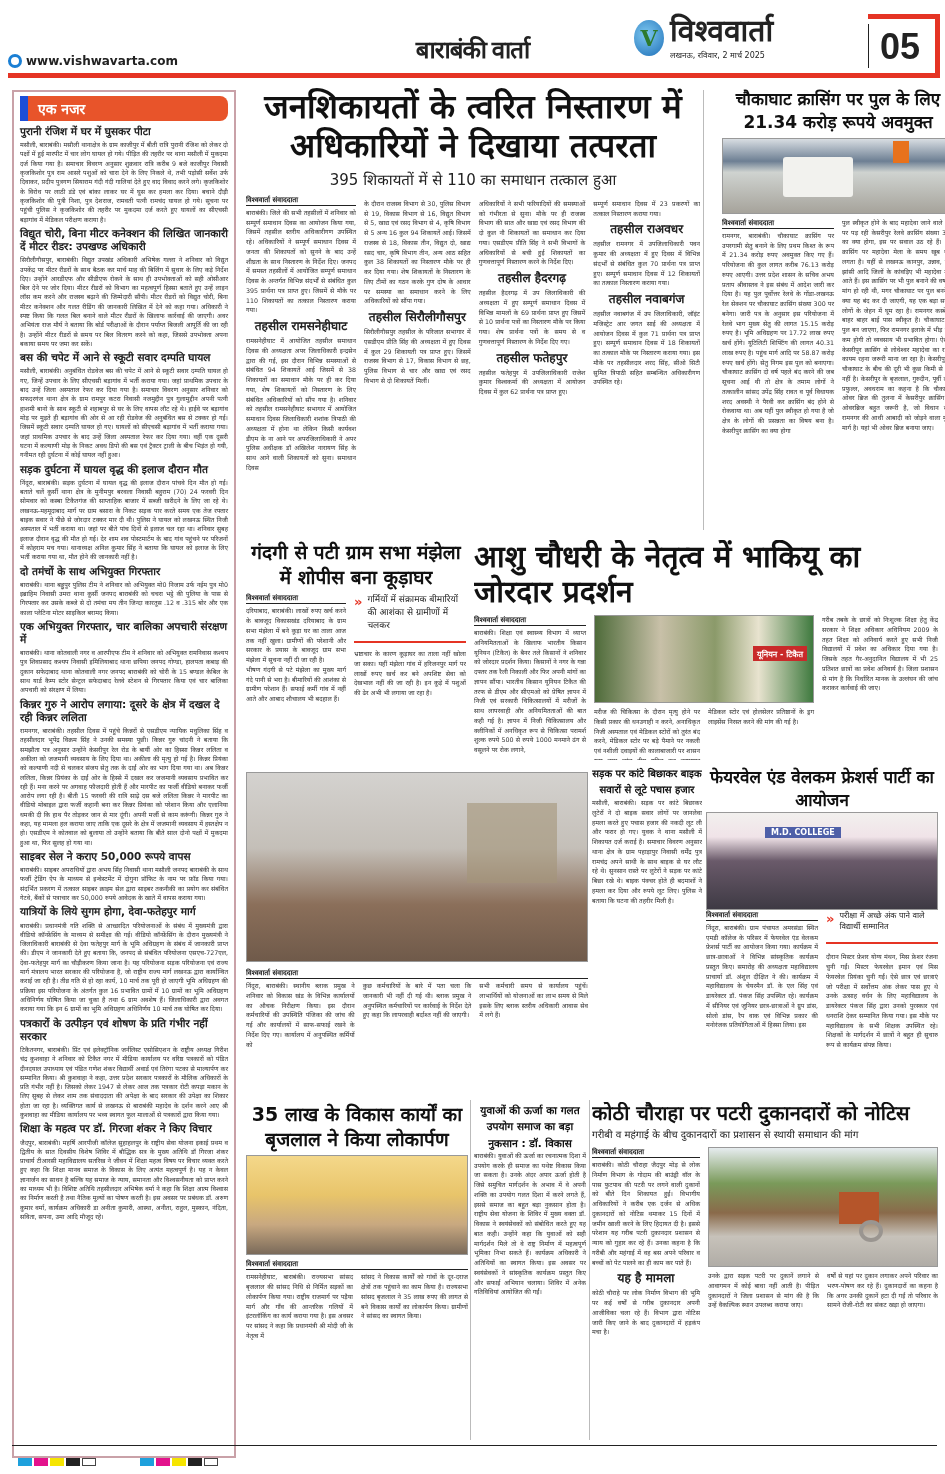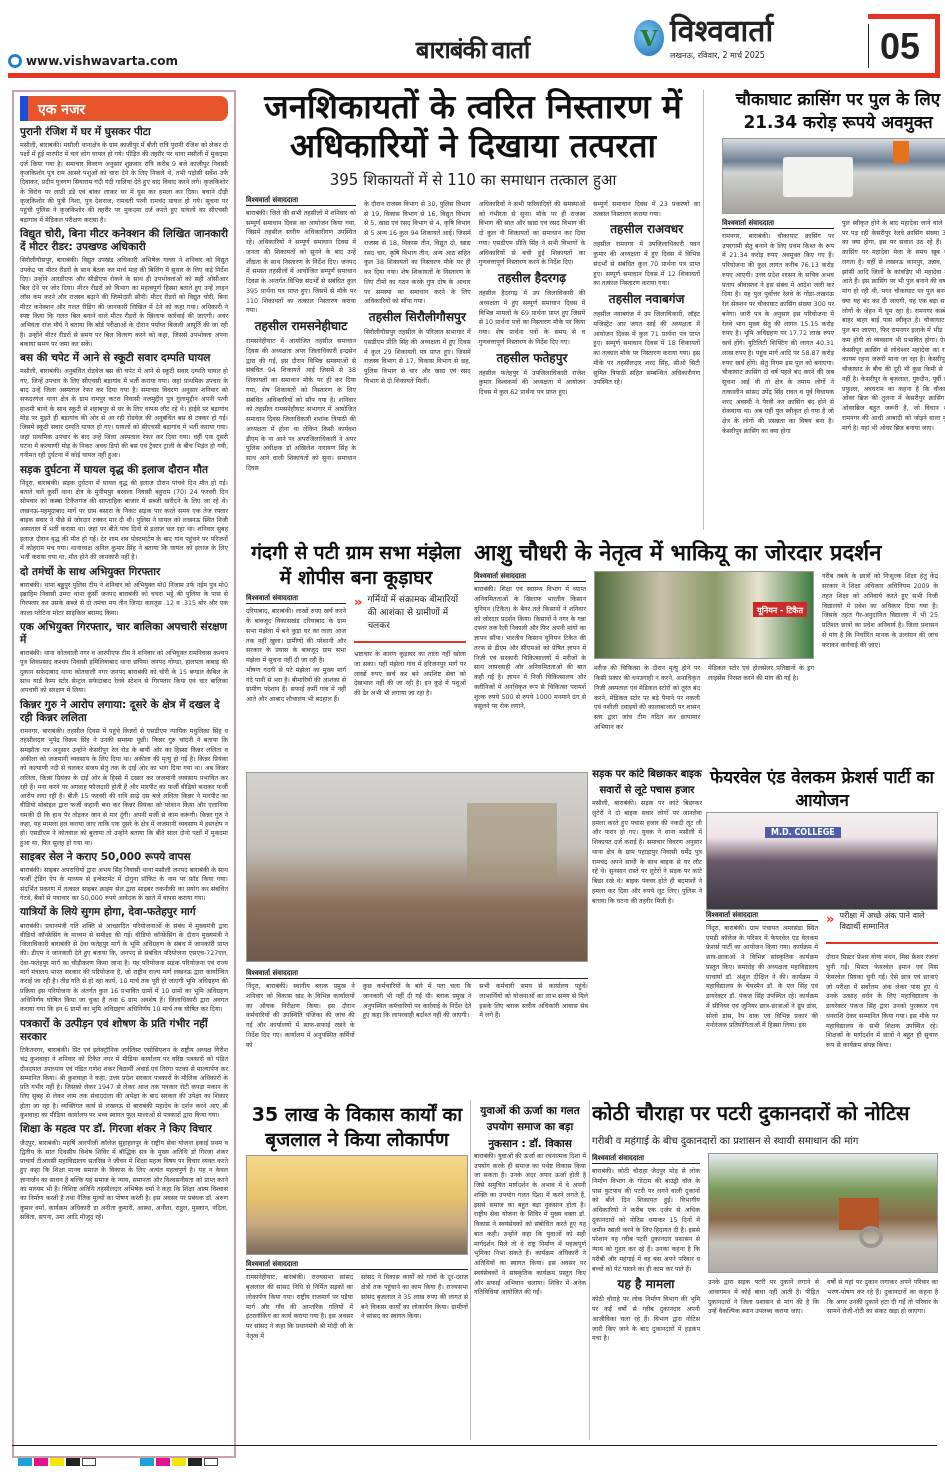--- a/index.html
+++ b/index.html
@@ -172,21 +172,21 @@
       <div class="pullquote">
         <span class="pq-mark">»</span>
         <span>गर्मियों में संक्रामक बीमारियों की आशंका से ग्रामीणों में चलकर</span>
       </div>
       <div class="body" style="margin-top:6px">भ्रष्टाचार के कारण कूड़ाघर का ताला नहीं खोला जा सका। यहीं मंझेला गांव में हरिजनपुर मार्ग पर लाखों रुपए खर्च कर बने अपशिष्ट सेवा को देखभाल नहीं की जा रही है। इन कूड़े में पशुओं की ढेर अभी भी लगाया जा रहा है।</div>
     </div>
   </div>
 </div>
 
 <div class="article" style="left:474px;top:540px;width:464px;height:220px;overflow:hidden">
-  <div class="hl" style="font-size:22px;text-align:left">आशु चौधरी के नेतृत्व में भाकियू का जोरदार प्रदर्शन</div>
+  <div class="hl" style="font-size:30px;text-align:left">आशु चौधरी के नेतृत्व में भाकियू का जोरदार प्रदर्शन</div>
   <div style="display:flex;gap:8px;margin-top:6px">
     <div style="width:112px">
       <div class="byline">विश्ववार्ता संवाददाता</div>
       <div class="body">बाराबंकी। शिक्षा एवं स्वास्थ्य विभाग में व्याप्त अनियमितताओं के खिलाफ भारतीय किसान यूनियन (टिकैत) के बैनर तले किसानों ने शनिवार को जोरदार प्रदर्शन किया। किसानों ने नगर के गन्ना दफ्तर तक रैली निकाली और फिर अपनी मांगों का ज्ञापन सौंपा। भारतीय किसान यूनियन टिकैत की तरफ से डीएम और सीएमओ को प्रेषित ज्ञापन में निजी एवं सरकारी चिकित्सालयों में मरीजों के साथ लापरवाही और अनियमितताओं की बात कही गई है। ज्ञापन में निजी चिकित्सालय और क्लीनिकों में अनधिकृत रूप से चिकित्सा परामर्श शुल्क रुपये 500 से रुपये 1000 मनमाने ढंग से वसूलने पर रोक लगाने,</div>
     </div>
     <div style="width:220px">
       <div class="photo" style="height:88px;background:linear-gradient(90deg,#4e6b3a 0%,#c8c0a8 30%,#8b9a6a 55%,#e8e3cf 75%,#3f7a3f 100%)">
         <div style="position:absolute;right:6px;top:30px;background:#c92a2a;color:#fff;font-size:8px;font-weight:bold;padding:2px 4px">यूनियन - टिकैत</div>
       </div>
       <div class="cols" style="margin-top:4px">
@@ -247,21 +247,21 @@
   </div>
 </div>
 
 <div class="article" style="left:474px;top:1102px;width:112px;height:340px;overflow:hidden">
   <div class="hl" style="font-size:10.5px;line-height:1.55">युवाओं की ऊर्जा का गलत उपयोग समाज का बड़ा नुकसान : डॉ. विकास</div>
   <div class="body">बाराबंकी। युवाओं की ऊर्जा का रचनात्मक दिशा में उपयोग करके ही समाज का यथेष्ट विकास किया जा सकता है। उनके अंदर अपार ऊर्जा होती है जिसे समुचित मार्गदर्शन के अभाव में वे अपनी शक्ति का उपयोग गलत दिशा में करने लगते हैं, इससे समाज का बहुत बड़ा नुकसान होता है। राष्ट्रीय सेवा योजना के शिविर में मुख्य वक्ता डॉ. विकास ने स्वयंसेवकों को संबोधित करते हुए यह बात कही। उन्होंने कहा कि युवाओं को सही मार्गदर्शन मिले तो वे राष्ट्र निर्माण में महत्वपूर्ण भूमिका निभा सकते हैं। कार्यक्रम अधिकारी ने अतिथियों का स्वागत किया। इस अवसर पर स्वयंसेवकों ने सांस्कृतिक कार्यक्रम प्रस्तुत किए और सफाई अभियान चलाया। शिविर में अनेक गतिविधियां आयोजित की गईं।</div>
 </div>
 
 <div class="article" style="left:592px;top:1102px;width:346px;height:340px;overflow:hidden">
   <div class="hl" style="font-size:20px;text-align:left">कोठी चौराहा पर पटरी दुकानदारों को नोटिस</div>
-  <div style="font-size:10px;margin:8px 0 6px">गरीबी व महंगाई के बीच दुकानदारों का प्रशासन से स्थायी समाधान की मांग</div>
+  <div style="font-size:10px;margin:2px 0 6px">गरीबी व महंगाई के बीच दुकानदारों का प्रशासन से स्थायी समाधान की मांग</div>
   <div style="display:flex;gap:8px">
     <div style="width:108px">
       <div class="byline">विश्ववार्ता संवाददाता</div>
       <div class="body">बाराबंकी। कोठी चौराहा जैदपुर मोड़ से लोक निर्माण विभाग के गोदाम की बाउंड्री वॉल के पास फुटपाथ की पटरी पर लगने वाली दुकानों को बीते दिन शिकायत हुई। विभागीय अधिकारियों ने करीब एक दर्जन से अधिक दुकानदारों को नोटिस थमाकर 15 दिनों में जमीन खाली करने के लिए हिदायत दी है। इससे परेशान यह गरीब पटरी दुकानदार प्रशासन से न्याय को गुहार कर रहे हैं। उनका कहना है कि गरीबी और महंगाई में वह बस अपने परिवार व बच्चों को पेट पालने का ही काम कर पाते हैं।</div>
       <div class="subhead">यह है मामला</div>
       <div class="body">कोठी चौराहे पर लोक निर्माण विभाग की भूमि पर कई वर्षों से गरीब दुकानदार अपनी आजीविका चला रहे हैं। विभाग द्वारा नोटिस जारी किए जाने के बाद दुकानदारों में हड़कंप मचा है।</div>
     </div>
     <div style="flex:1">
       <div class="photo" style="height:120px;background:linear-gradient(180deg,#e6ecef 0%,#7a9a5a 30%,#8a6a4a 55%,#c7c2ba 75%,#b0aca6 100%)">
         <div style="position:absolute;left:130px;top:44px;width:40px;height:32px;background:#b5552a"></div>

